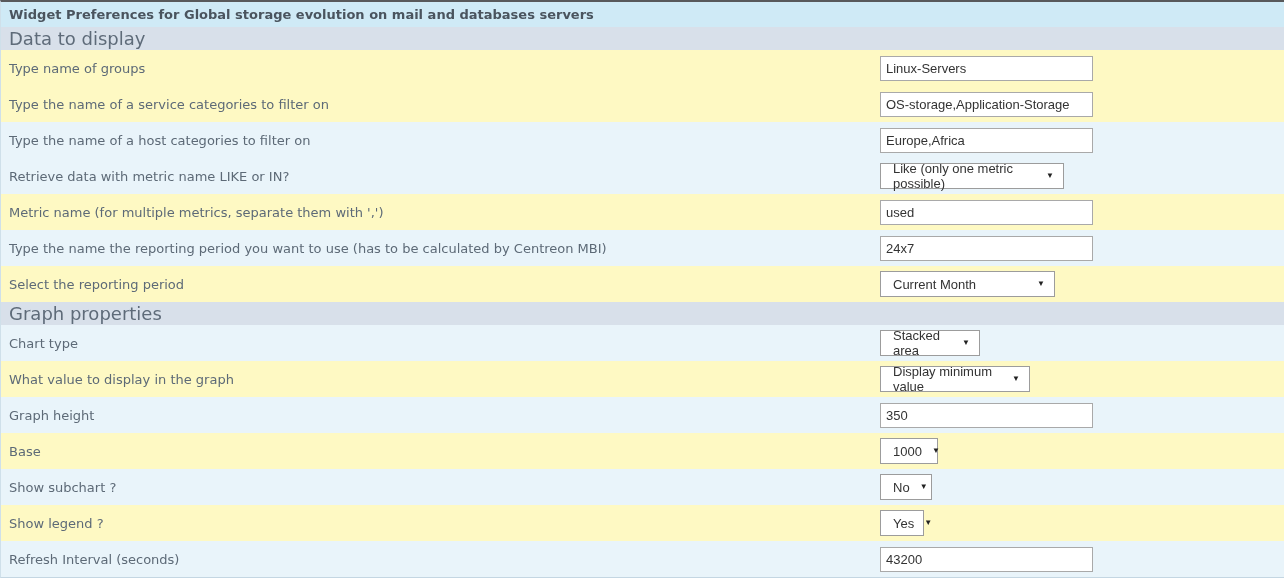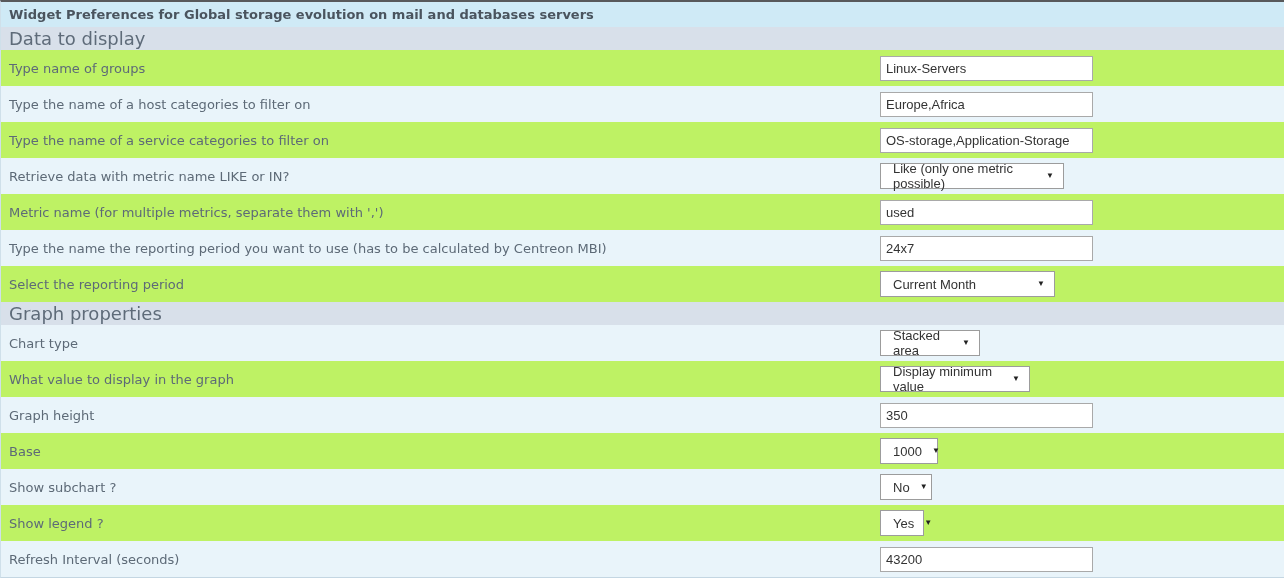--- a/index.html
+++ b/index.html
@@ -35,21 +35,21 @@
     padding-left: 8px;
     font-size: 18px;
     color: #5e6b79;
   }
 
   .row {
     height: 36px;
     display: flex;
     align-items: center;
   }
-  .row.r-light { background: #bef264; justify-content: center; }
+  .row.r-light { background: #fef9c3; justify-content: center; }
   .row.r-blue  { background: #e9f4fa; }
 
   .row .label {
     flex: 1;
     padding-left: 8px;
     font-size: 13px;
     color: #5d6a77;
   }
 
   .row .ctrl {
@@ -100,31 +100,31 @@
 
   <div class="section-header">Data to display</div>
 
   <div class="row r-light">
     <div class="label">Type name of groups</div>
     <div class="ctrl">
         <input class="text-input" type="text" value="Linux-Servers" style="">
       </div>
   </div>
 
+  <div class="row r-light">
+    <div class="label">Type the name of a service categories to filter on</div>
+    <div class="ctrl">
+        <input class="text-input" type="text" value="OS-storage,Application-Storage" style="">
+      </div>
+  </div>
+
   <div class="row r-blue">
     <div class="label">Type the name of a host categories to filter on</div>
     <div class="ctrl">
         <input class="text-input" type="text" value="Europe,Africa" style="">
-      </div>
-  </div>
-
-  <div class="row r-light">
-    <div class="label">Type the name of a service categories to filter on</div>
-    <div class="ctrl">
-        <input class="text-input" type="text" value="OS-storage,Application-Storage" style="">
       </div>
   </div>
 
   <div class="row r-blue">
     <div class="label">Retrieve data with metric name LIKE or IN?</div>
     <div class="ctrl">
       <div class="select" style="width:184px">
         <span>Like (only one metric possible)</span>
         <span class="arrow">▼</span>
       </div>

